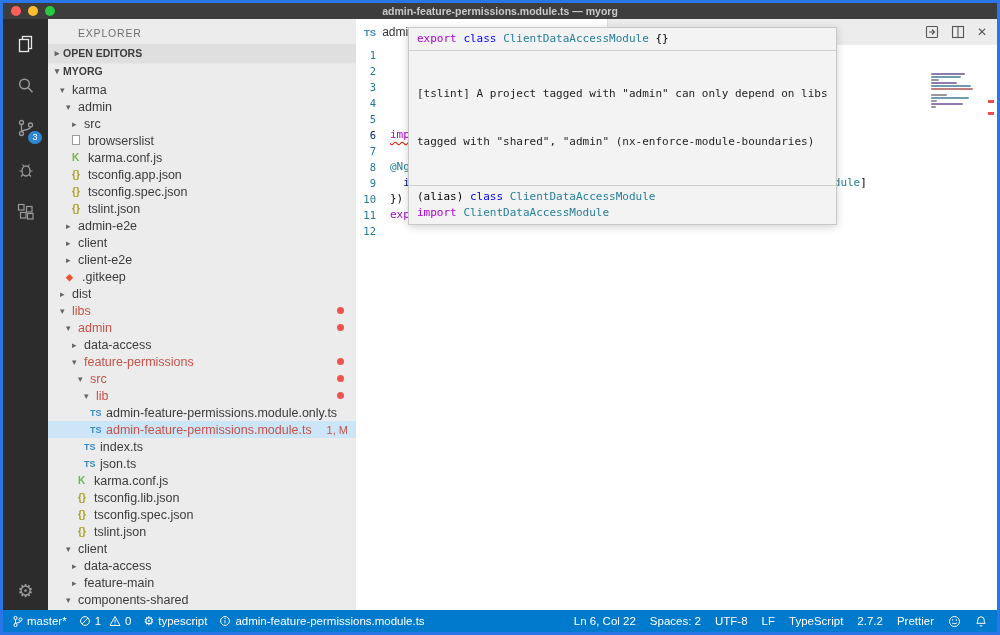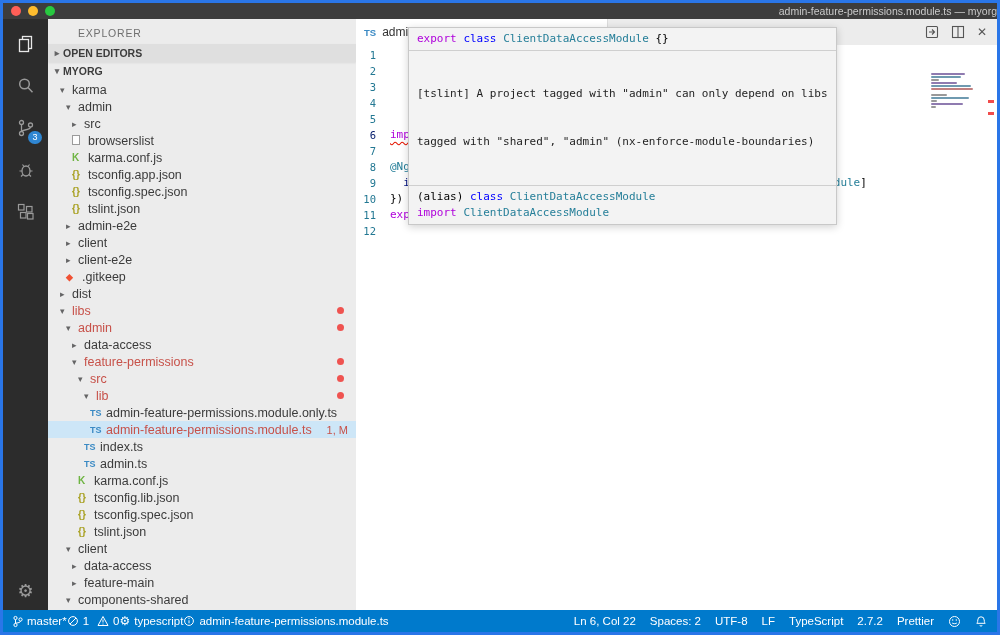--- a/index.html
+++ b/index.html
@@ -4,21 +4,21 @@
 <style>
   * { margin:0; padding:0; box-sizing:border-box; }
   body { font-family:"Liberation Sans", sans-serif; background:#2a76e8; }
   .window { width:1000px; height:635px; border:3px solid #2a76e8; display:flex; flex-direction:column; overflow:hidden; background:#fff; }
 
   
   .titlebar { height:16px; flex:none; background:#3d3d3d; position:relative; display:flex; align-items:center; }
   .traffic { position:absolute; left:8px; top:3px; display:flex; gap:7px; }
   .light { width:10px; height:10px; border-radius:50%; }
   .light.red { background:#ff5f57; } .light.yellow { background:#febc2e; } .light.green { background:#28c840; }
-  .win-title { flex:1; text-align:right; color:#c9c9c9; font-size:10.5px; white-space:nowrap; overflow:hidden; }
+  .win-title { flex:1; text-align:center; color:#c9c9c9; font-size:10.5px; white-space:nowrap; overflow:hidden;font-weight:bold; }
 
   .main { flex:1; display:flex; min-height:0; }
 
   
   .activitybar { width:45px; flex:none; background:#2c2c2c; display:flex; flex-direction:column; align-items:center; padding-top:4px; }
   .ab-icon { width:45px; height:42px; display:flex; align-items:center; justify-content:center; position:relative; cursor:pointer; }
   .ab-badge { position:absolute; right:6px; bottom:5px; background:#2f86d2; color:#fff; font-size:9px; line-height:13px; min-width:14px; text-align:center; border-radius:8px; padding:0 3px; }
   .ab-gear { margin-top:auto; margin-bottom:8px; color:#9b9b9b; font-size:18px; cursor:pointer; }
 
   
@@ -66,21 +66,21 @@
   .popup-sec.msg div { white-space:pre; color:#1e1e1e; }
 
   
   .minimap { position:absolute; top:28px; right:16px; width:50px; display:flex; flex-direction:column; gap:1px; cursor:pointer; }
   .minimap i { display:block; height:2px; border-radius:1px; }
   .ruler { position:absolute; top:0; bottom:0; right:2px; width:8px; cursor:pointer; }
   .ruler i { position:absolute; right:1px; width:6px; height:3px; background:#f14c4c; }
 
   
   .statusbar { height:22px; flex:none; background:#007acc; color:#fff; display:flex; align-items:center; padding:0 10px; font-size:11.5px; }
-  .sb-left { display:flex; align-items:flex-start; }
+  .sb-left { display:flex; align-items:flex-start; gap:12px; }
   .sb-right { margin-left:auto; display:flex; align-items:center; gap:14px; }
   .sb-item { display:flex; align-items:center; gap:4px; cursor:pointer; white-space:nowrap; }
   .sb-item svg { display:block; }
   .sb-glyph { font-size:12px; line-height:1; }
 </style>
 </head>
 <body>
 
 <div class="window">
 
@@ -234,21 +234,21 @@
             <span class="ico ts">TS</span>
             <span class="tree-label modified">admin-feature-permissions.module.ts</span>
             <span class="tree-badge">1, M</span>
           </div>
           <div class="tree-row" style="padding-left: 36px;">
             <span class="ico ts">TS</span>
             <span class="tree-label">index.ts</span>
           </div>
           <div class="tree-row" style="padding-left: 36px;">
             <span class="ico ts">TS</span>
-            <span class="tree-label">admin.ts</span>
+            <span class="tree-label">json.ts</span>
           </div>
           <div class="tree-row" style="padding-left: 30px;">
             <span class="ico karma">K</span>
             <span class="tree-label">karma.conf.js</span>
           </div>
           <div class="tree-row" style="padding-left: 30px;">
             <span class="ico json">{}</span>
             <span class="tree-label">tsconfig.lib.json</span>
           </div>
           <div class="tree-row" style="padding-left: 30px;">

